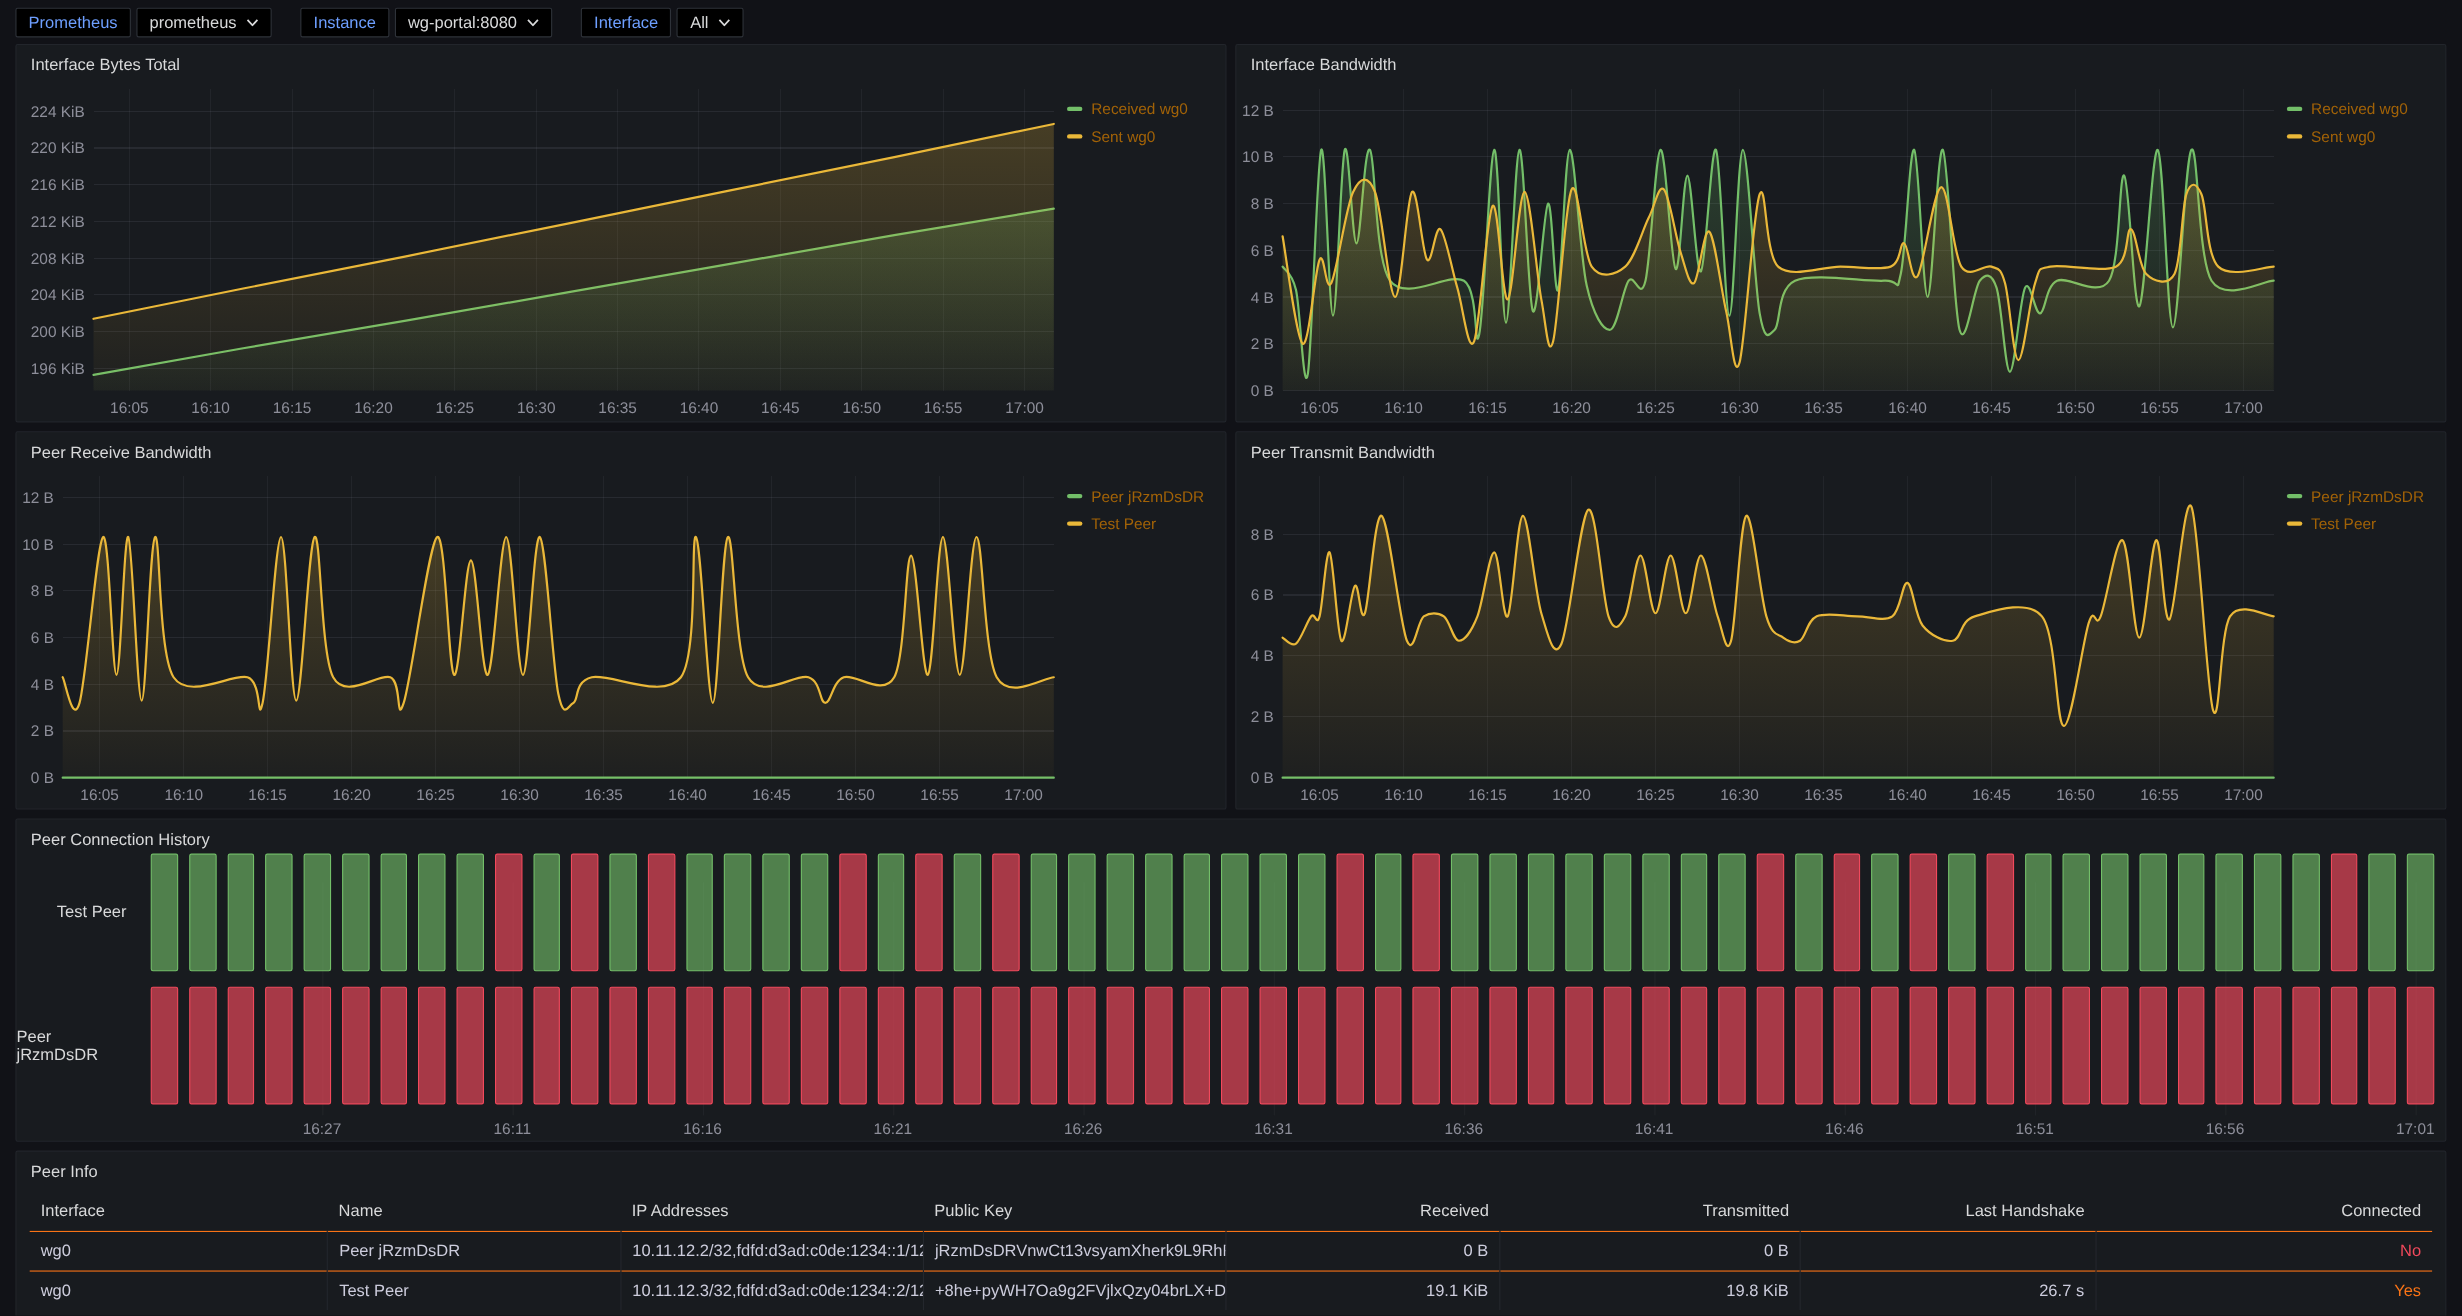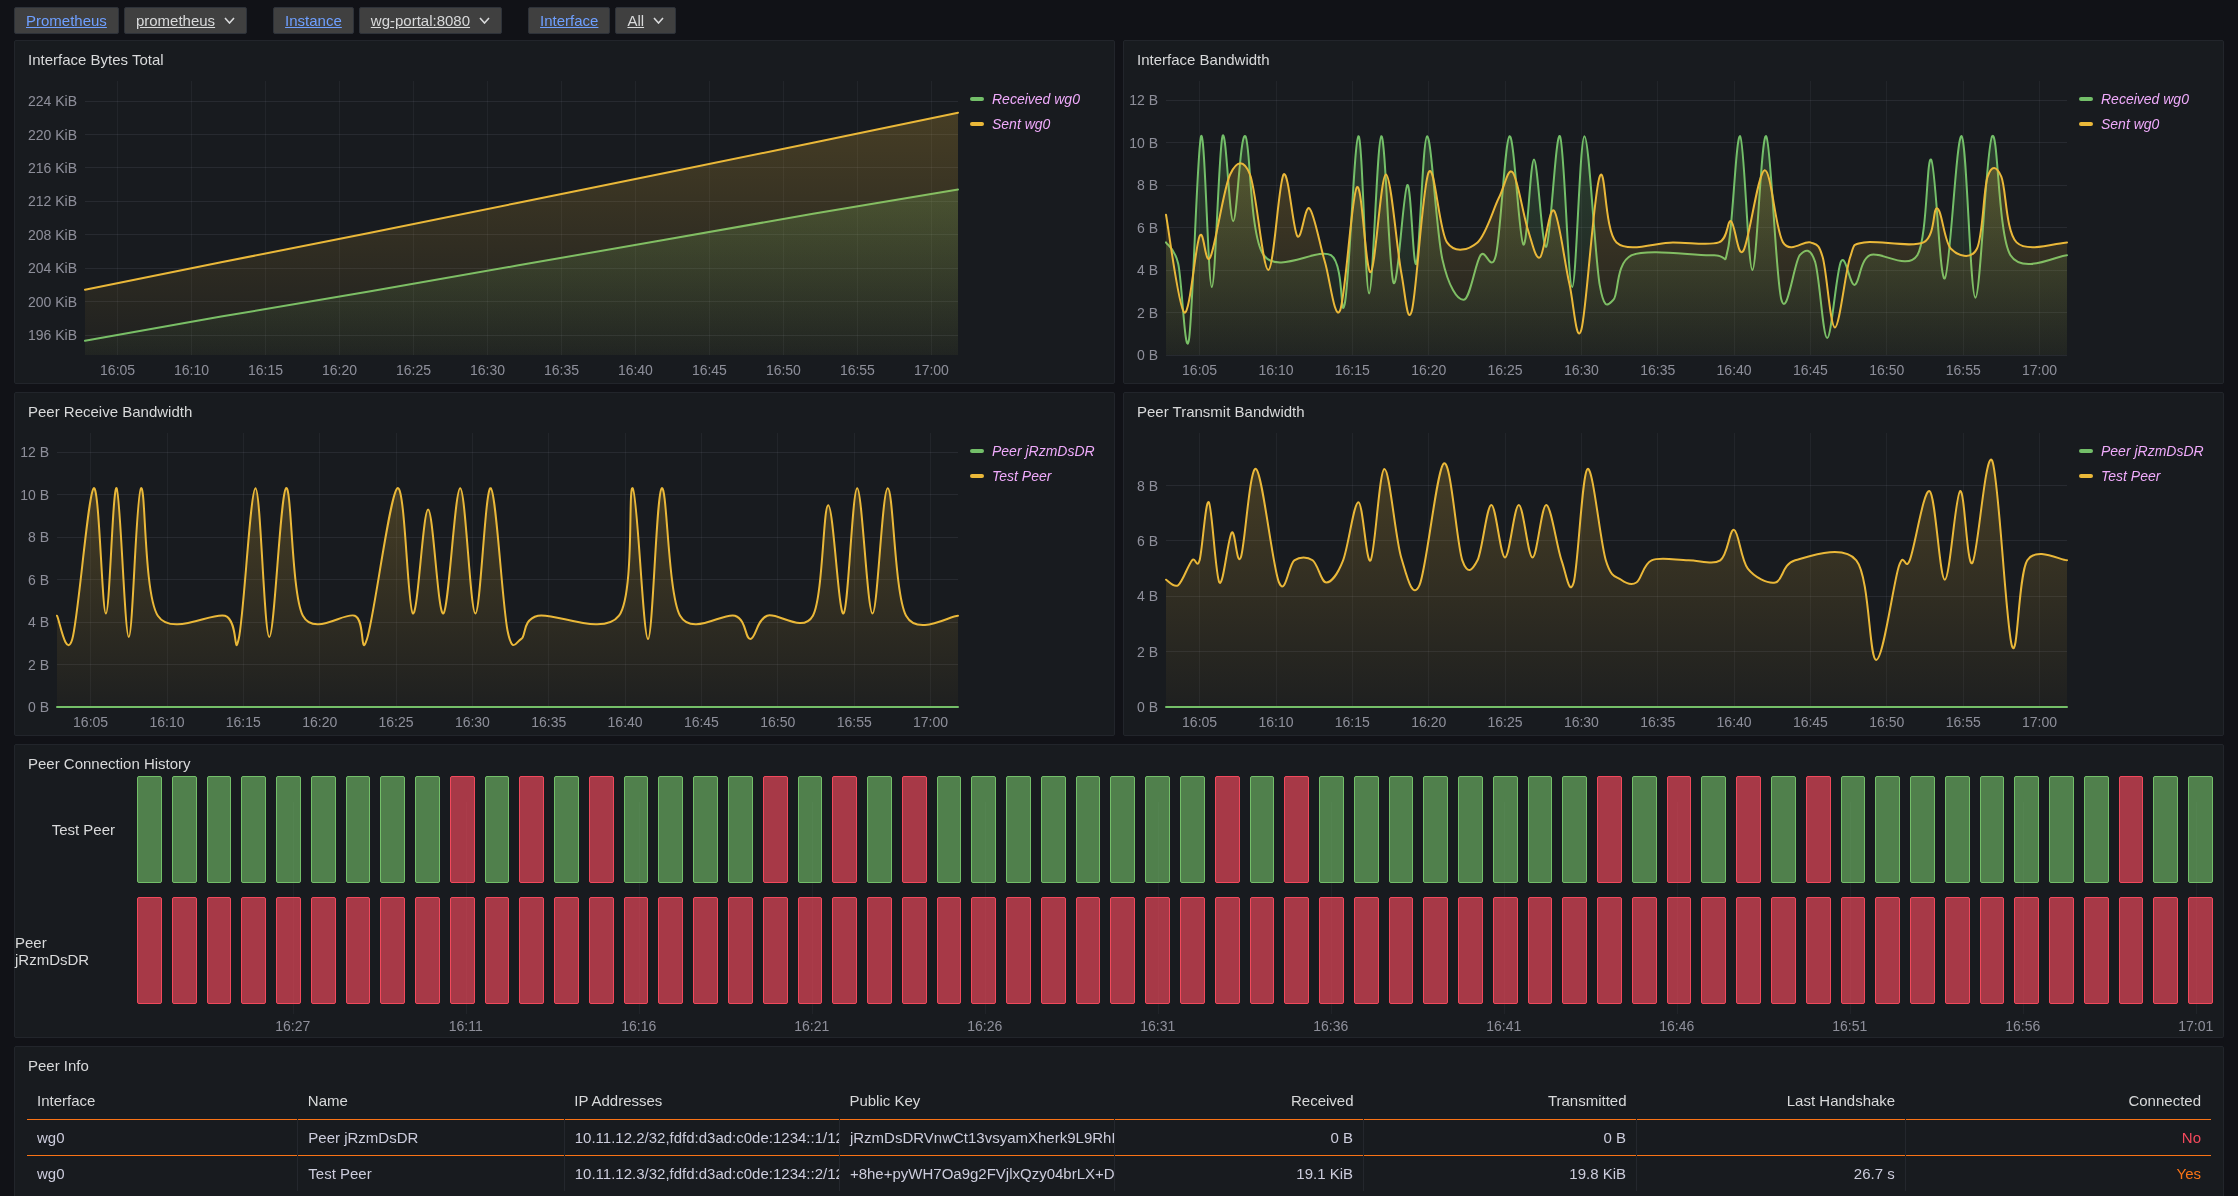--- a/index.html
+++ b/index.html
@@ -7,22 +7,22 @@
   body {
     width: 2238px; height: 1196px; overflow: hidden;
     font-family: "Liberation Sans", sans-serif;
     color: #CCCCDC;
   }
   
   .topbar { height: 40px; display: flex; align-items: center; padding: 0 14px; gap: 26px; }
   .var-group { display: flex; align-items: center; gap: 5px; }
   .chip {
     height: 27px; display: inline-flex; align-items: center; padding: 0 11px;
-    background: #404040; border: 1px solid #2E3239; border-radius: 2px;
-    font-size: 15px; white-space: nowrap; text-decoration: underline;
+    background: #000000; border: 1px solid #2E3239; border-radius: 2px;
+    font-size: 15px; white-space: nowrap;
   }
   .chip.label { color: #6E9FFF; }
   .chip.value { color: #D8D9DA; gap: 9px; cursor: pointer; }
   .chev { width: 11px; height: 7px; display: inline-block; }
   .chev svg { display: block; }
   
   .dash { padding: 0 14px; display: flex; flex-direction: column; gap: 8px; }
   .prow { display: flex; gap: 8px; }
   .panel {
     background: #181B1F; border: 1px solid #22252B; border-radius: 2px;
@@ -32,21 +32,21 @@
     padding: 10px 12px 0 13px; height: 30px; font-size: 15px; font-weight: 500;
     color: #D8D9DA; white-space: nowrap; cursor: pointer;
   }
   
   .ts-body { flex: 1; display: flex; min-height: 0; }
   .ts-chart { flex: 1; min-width: 0; position: relative; }
   .ts-chart svg { position: absolute; left: 0; top: 0; }
   .ts-legend { width: 146px; padding: 20px 8px 0 2px; display: flex; flex-direction: column; gap: 9px; }
   .legend-item { display: flex; align-items: center; gap: 8px; cursor: pointer; }
   .legend-swatch { width: 14px; height: 4px; border-radius: 2px; flex: none; }
-  .legend-label { font-size: 14px; color: #f0abfc; white-space: nowrap; font-style: italic; }
+  .legend-label { font-size: 14px; color: #a16207; white-space: nowrap; }
   
   .sh-body { flex: 1; padding: 4px 10px 0 0; display: flex; flex-direction: column; position: relative; }
   .sh-grid { position: absolute; left: 122px; right: 10px; top: 30px; bottom: 24px; pointer-events: none; }
   .sh-gridline { position: absolute; top: 0; bottom: 0; width: 1px; background: rgba(204,204,220,0.05); }
   .sh-row { display: flex; height: 107px; margin-bottom: 14px; position: relative; }
   .sh-label { width: 122px; flex: none; display: flex; align-items: center; justify-content: flex-end; padding-right: 22px; font-size: 15px; color: #D8D9DA; }
   .sh-bars { flex: 1; display: grid; grid-template-columns: repeat(60, 1fr); gap: 10px; }
   .sh-bar { border-radius: 2px; border: 1px solid; }
   .sh-bar.G { background: rgba(115,191,105,0.62); border-color: #73BF69; }
   .sh-bar.R { background: rgba(242,73,92,0.66); border-color: #F2495C; }

